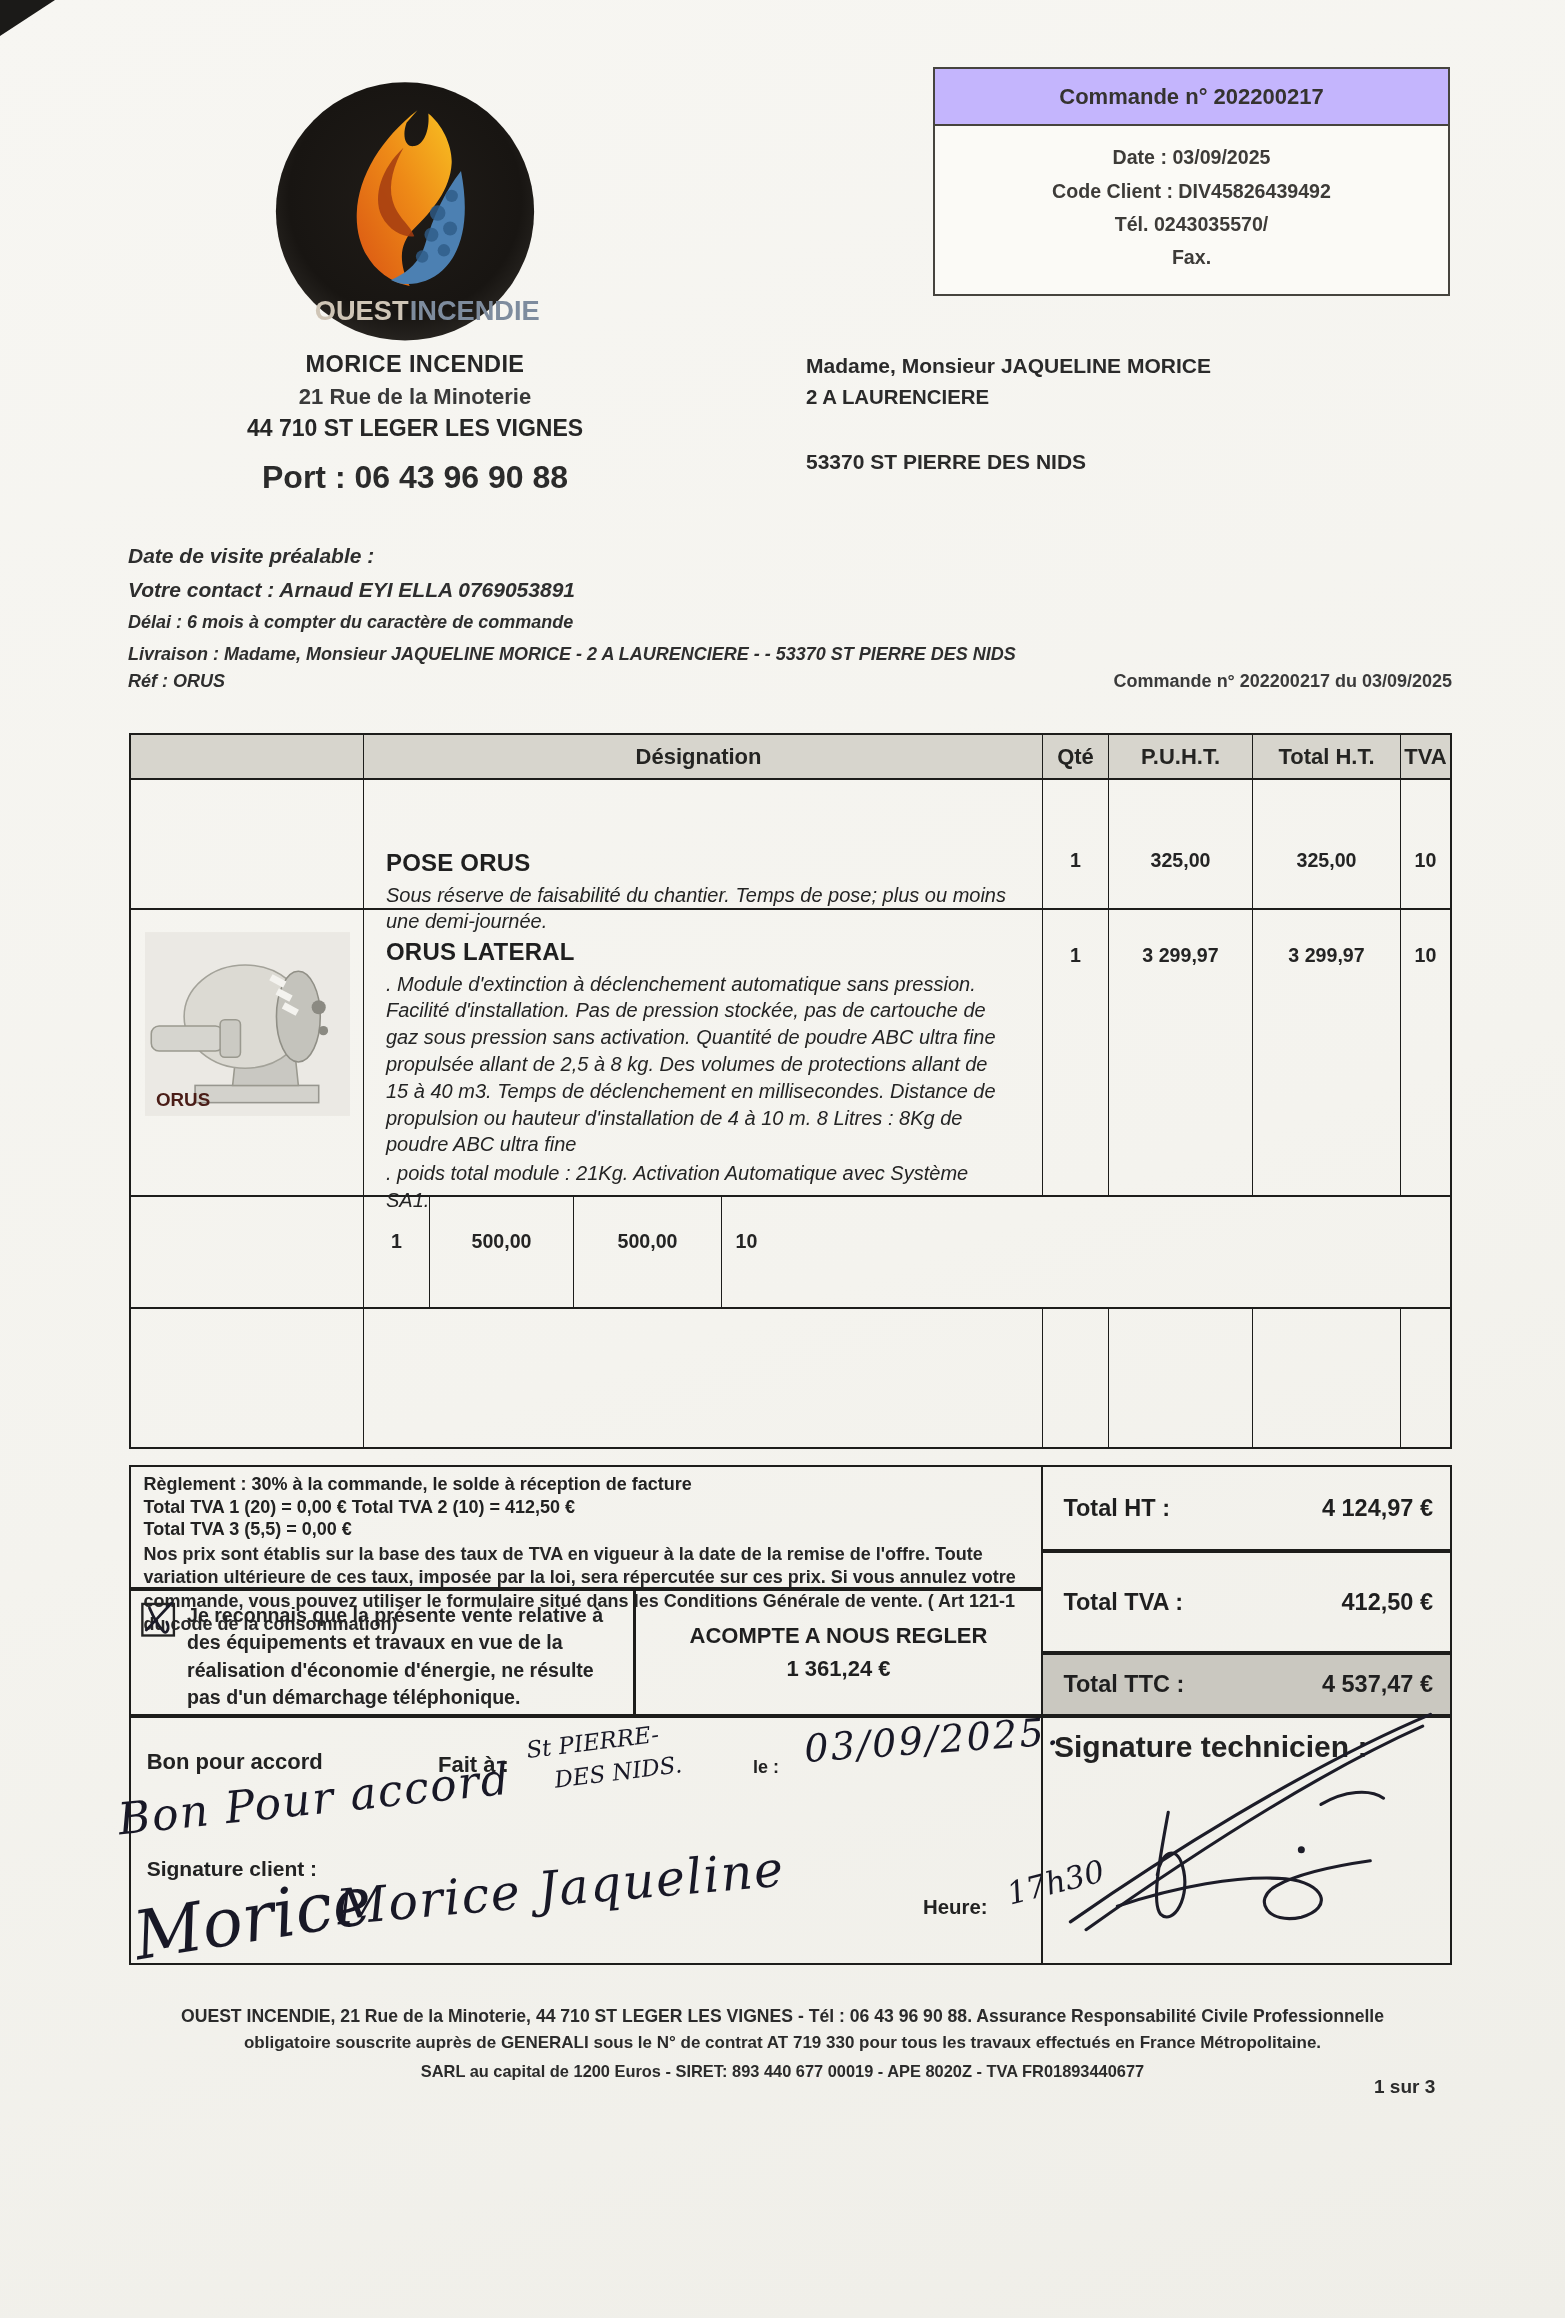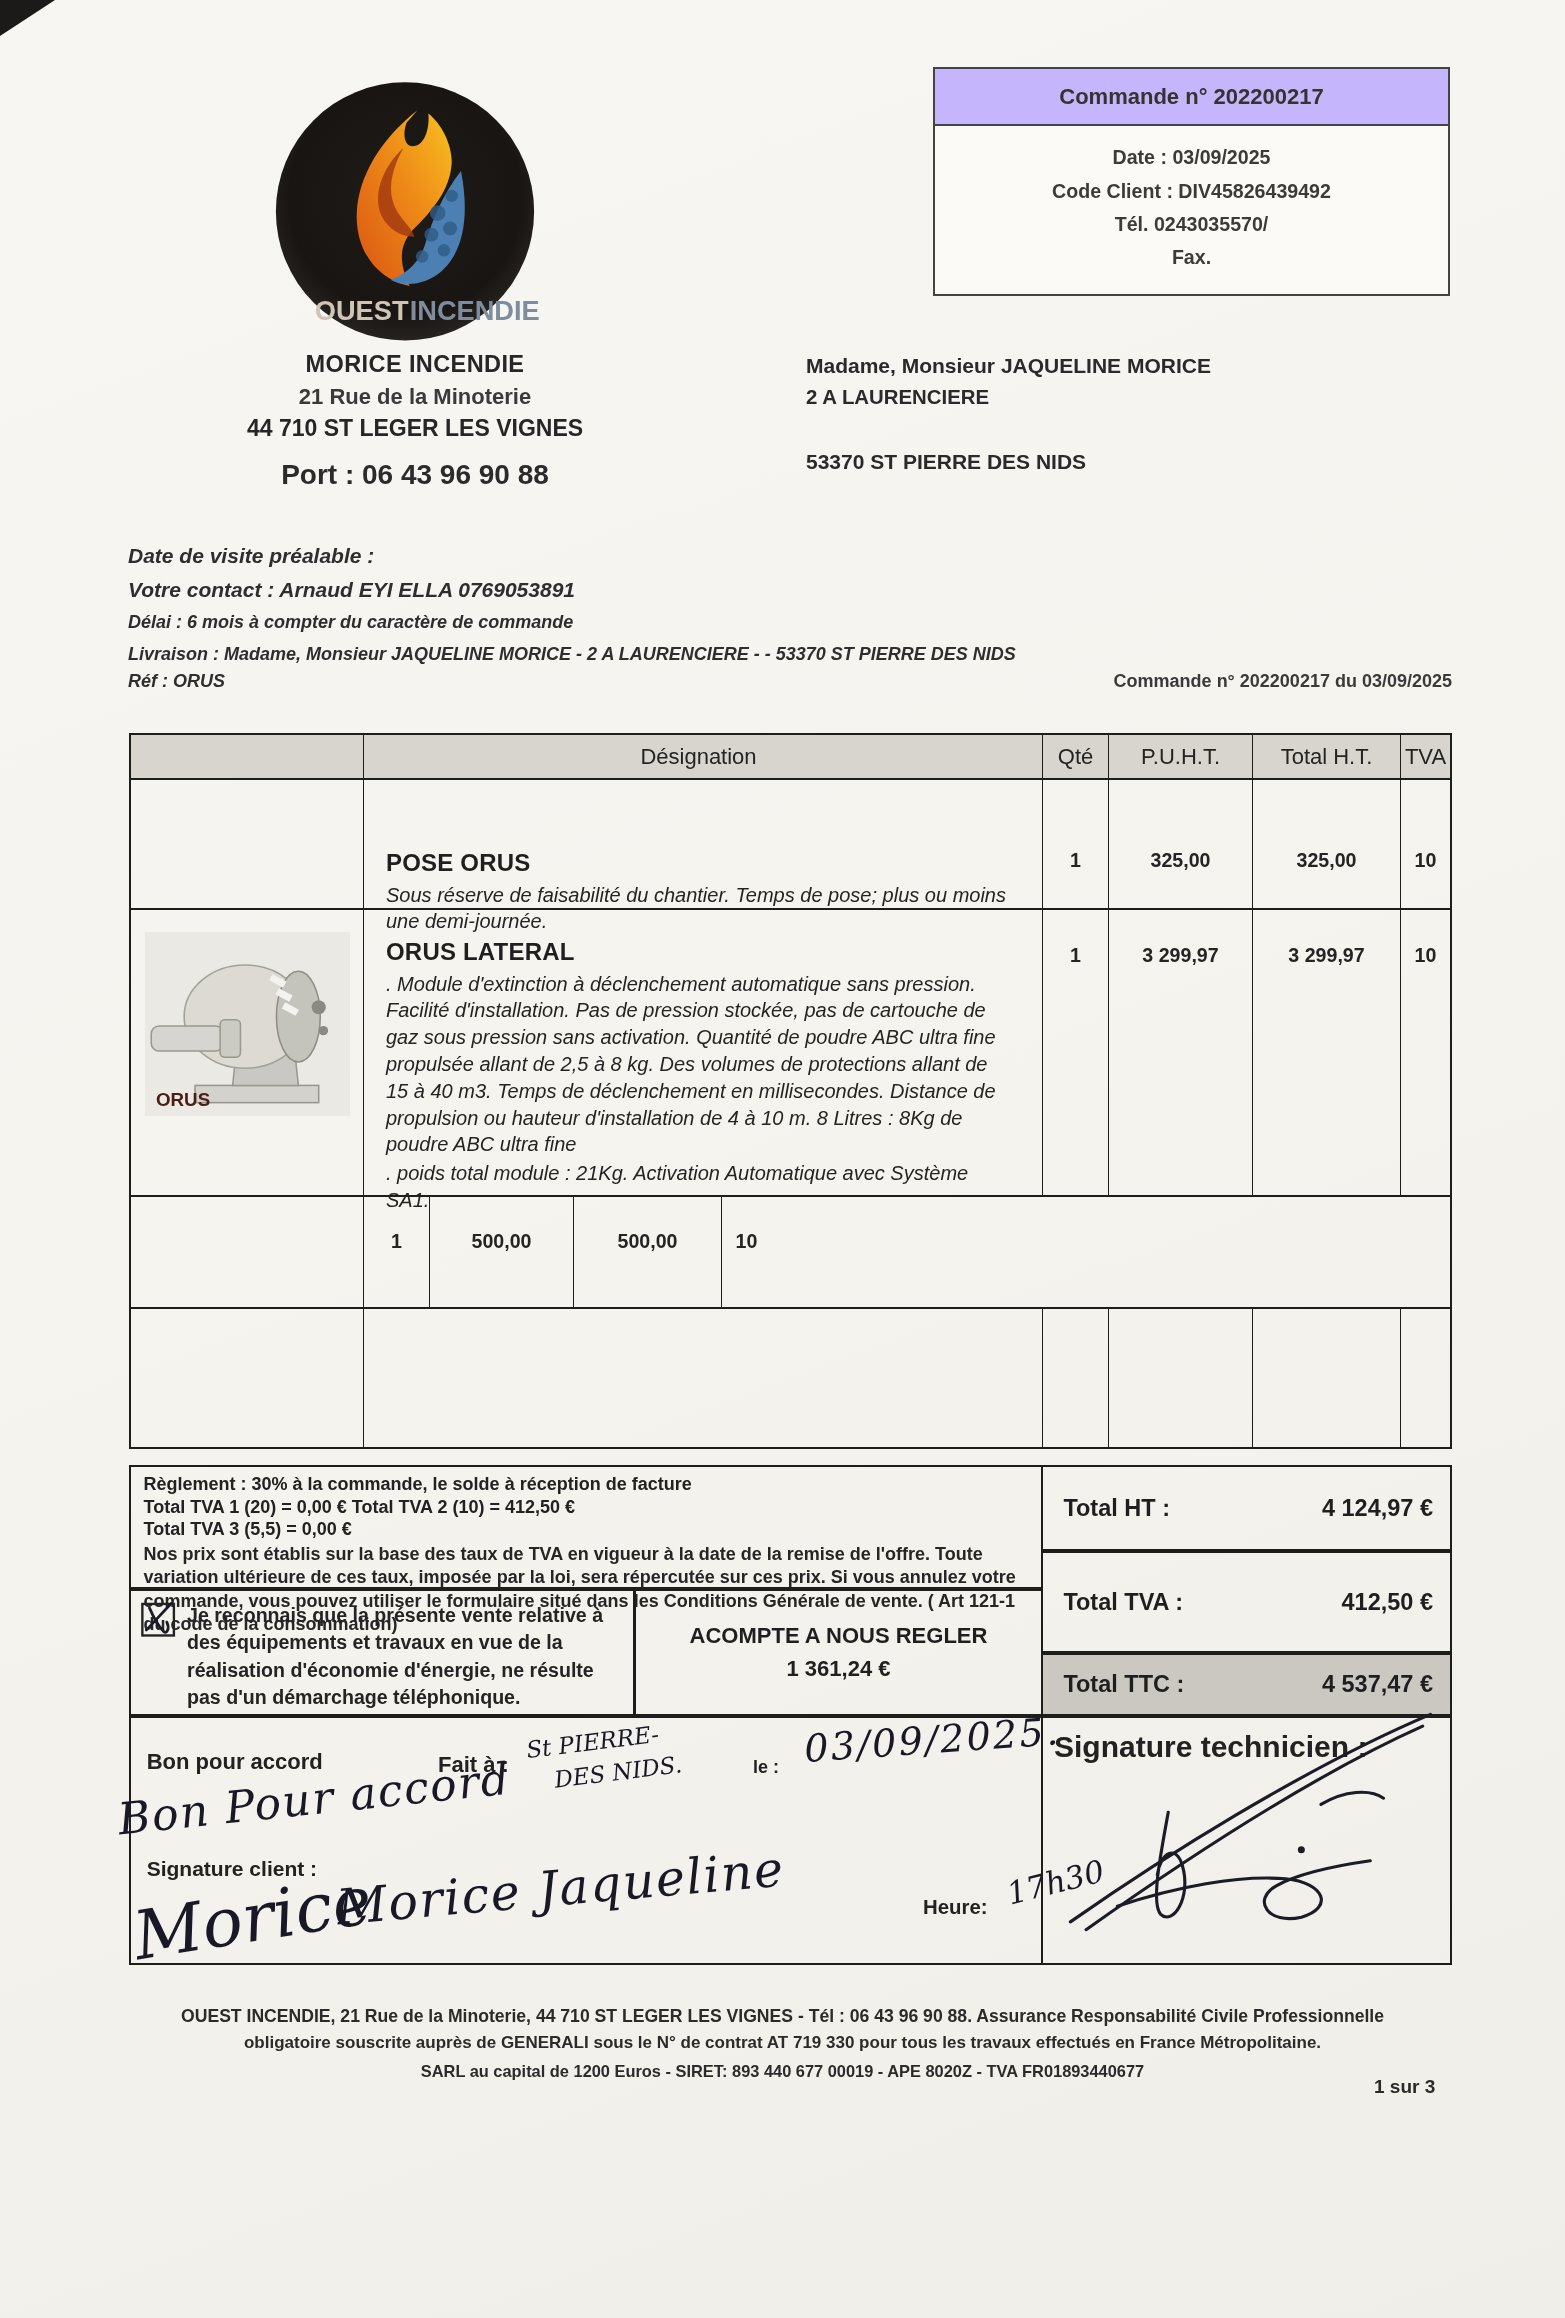--- a/index.html
+++ b/index.html
@@ -9,42 +9,42 @@
     font-family:"Liberation Sans",sans-serif;color:#222;overflow:hidden;
   }
   .abs{position:absolute;}
   .corner-tl{position:absolute;left:0;top:0;width:0;height:0;
     border-top:36px solid #1b1a18;border-right:55px solid transparent;}
   
   .company{position:absolute;left:231px;top:351px;width:368px;text-align:center;color:#262626;}
   .company .c-name{font-size:23.5px;font-weight:bold;letter-spacing:0.4px;}
   .company .c-a1{font-size:22px;font-weight:bold;margin-top:5.5px;color:#3a3a3a;}
   .company .c-a2{font-size:23px;font-weight:bold;margin-top:5.5px;}
-  .company .c-port{font-size:28px;font-weight:bold;margin-top:17px;color:#2b2b2b;}
+  .company .c-port{font-size:32px;font-weight:bold;margin-top:17px;color:#2b2b2b;}
   .order-box{position:absolute;left:933px;top:67px;width:517px;height:229px;
     border:2.3px solid #46443e;background:#fbfaf6;box-sizing:border-box;}
   .order-box .ob-head{height:55px;background:#c4b5fd;border-bottom:2.3px solid #46443e;
     display:flex;align-items:center;justify-content:center;font-size:22px;font-weight:bold;color:#35332f;}
   .order-box .ob-body{padding-top:20.4px;text-align:center;color:#3d3b38;}
   .order-box .ob-line{font-size:19.6px;font-weight:600;margin-bottom:10.2px;}
   .customer{position:absolute;left:806px;top:354px;width:564px;color:#2a2a2a;}
   .customer .cu-name{font-size:21px;font-weight:bold;}
   .customer .cu-street{font-size:20.4px;font-weight:600;margin-top:7.8px;}
   .customer .cu-city{font-size:21px;font-weight:bold;margin-top:41px;}
   
   .info{position:absolute;left:128px;top:544px;width:1324px;color:#2e2e2e;}
   .info .i1{font-style:italic;font-weight:600;font-size:21px;margin-bottom:10.2px;}
   .info .i2{font-style:italic;font-weight:600;font-size:18px;margin-bottom:10.2px;}
   .info .i-row{display:flex;justify-content:space-between;align-items:flex-end;}
   .info .i-ref{font-weight:600;font-size:18px;font-style:normal;color:#3a3a3a;}
   
   .inv-table{position:absolute;left:129px;top:733px;width:1323px;height:716px;
     border:2.3px solid #1d1d1b;box-sizing:border-box;display:flex;flex-direction:column;}
   .t-head{display:flex;height:43px;background:#d7d5cd;border-bottom:2.3px solid #1d1d1b;
-    font-size:22px;font-weight:normal;color:#242422;}
+    font-size:22px;font-weight:bold;color:#242422;}
   .t-row{display:flex;border-bottom:2.3px solid #1d1d1b;box-sizing:border-box;}
   .t-row.last{border-bottom:none;flex:1;}
   .cell{box-sizing:border-box;border-right:1.6px solid #1d1d1b;}
   .c-img{width:233px;position:relative;}
   .c-des{flex:1;padding:0 31px 0 22px;}
   .c-qty{width:66px;text-align:center;}
   .c-pu{width:144px;text-align:center;}
   .c-tot{width:148px;text-align:center;}
   .c-tva{width:49px;text-align:center;border-right:none;}
   .t-head .cell{display:flex;align-items:center;justify-content:center;}

